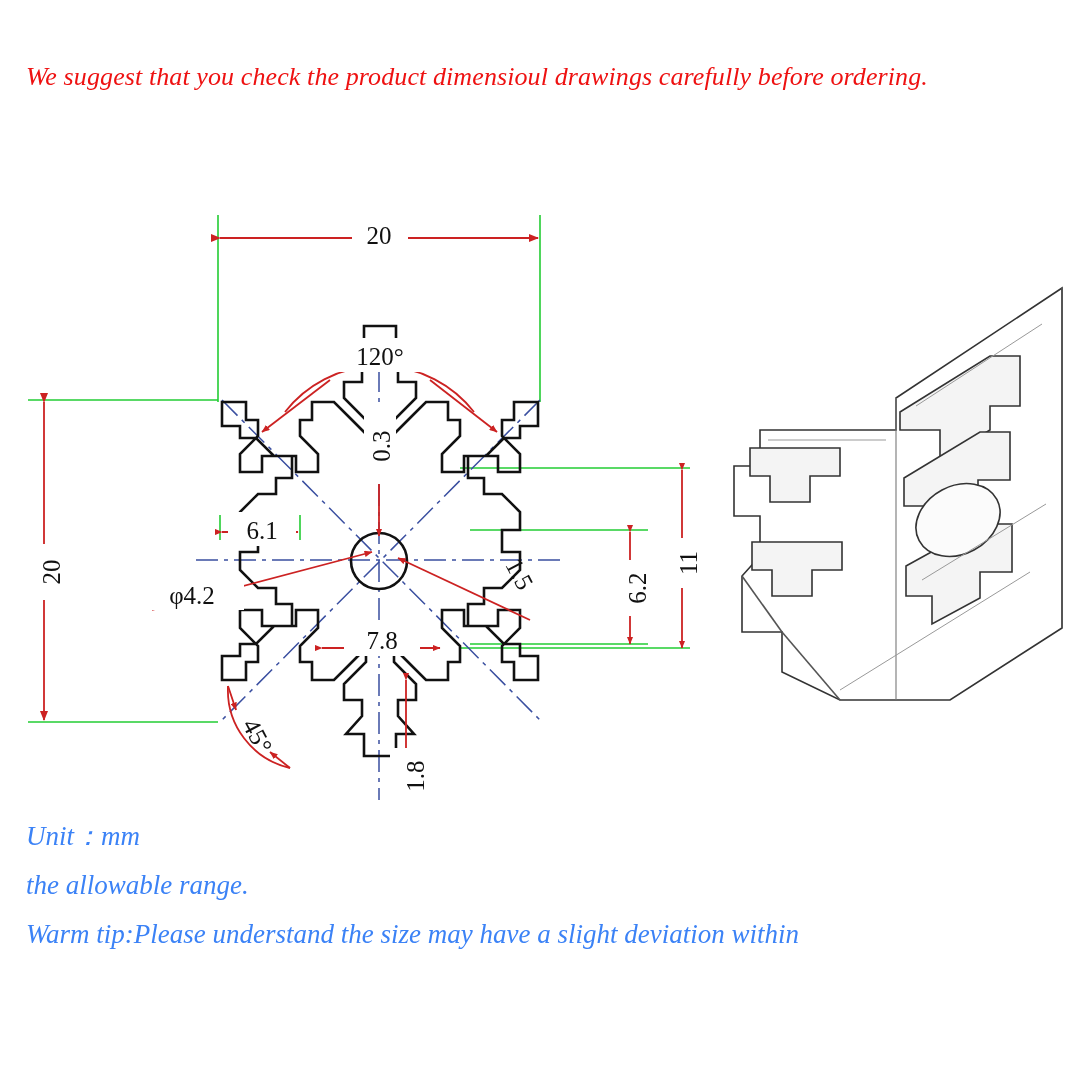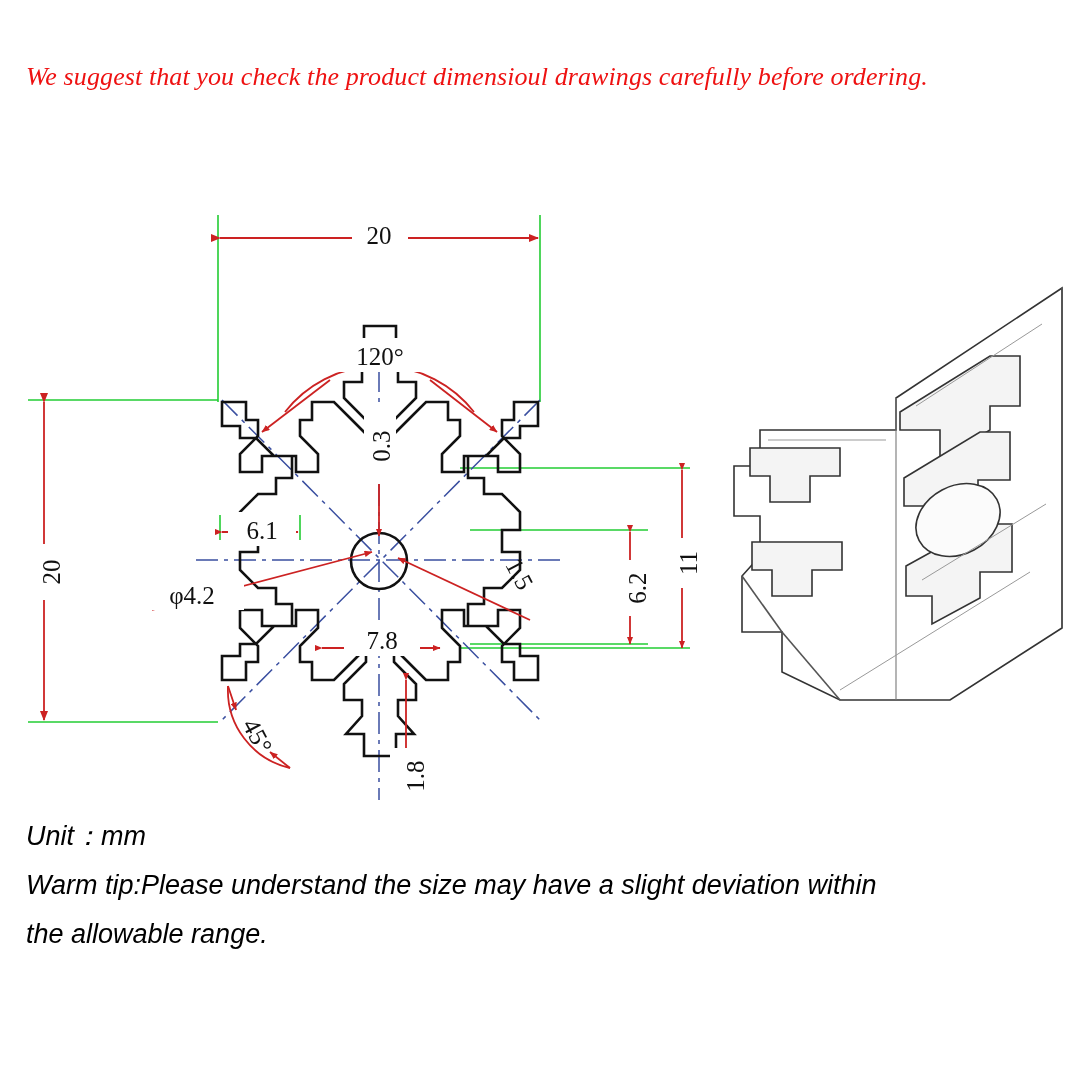--- a/index.html
+++ b/index.html
@@ -31,25 +31,25 @@
     font-size: 26px;
     color: #ee1111;
     letter-spacing: 0.1px;
     white-space: nowrap;
   }
   .notes {
     position: absolute;
     left: 26px;
     top: 812px;
     width: 1030px;
-    font-family: Liberation Sans, sans-serif;
+    font-family: Liberation Serif, serif;
     font-style: italic;
     font-size: 27px;
     line-height: 49px;
-    color: #000000;
+    color: #3b82f6;
   }
   .notes div { white-space: nowrap; }
   #drawing {
     position: absolute;
     left: 0;
     top: 120px;
   }
   #photo {
     position: absolute;
     left: 690px;
@@ -220,17 +220,17 @@
         <path d="M226,126 L352,44"></path>
         <path d="M232,300 L356,224"></path>
         <path d="M150,410 L340,292"></path>
         <path d="M78,160 L196,160"></path>
       </g>
     </g>
   </svg>
 
   <div class="notes">
     <div>Unit：mm</div>
+    <div>the allowable range.</div>
     <div>Warm tip:Please understand the size may have a slight deviation within</div>
-    <div>the allowable range.</div>
   </div>
 
 </div>
 
 </body></html>

